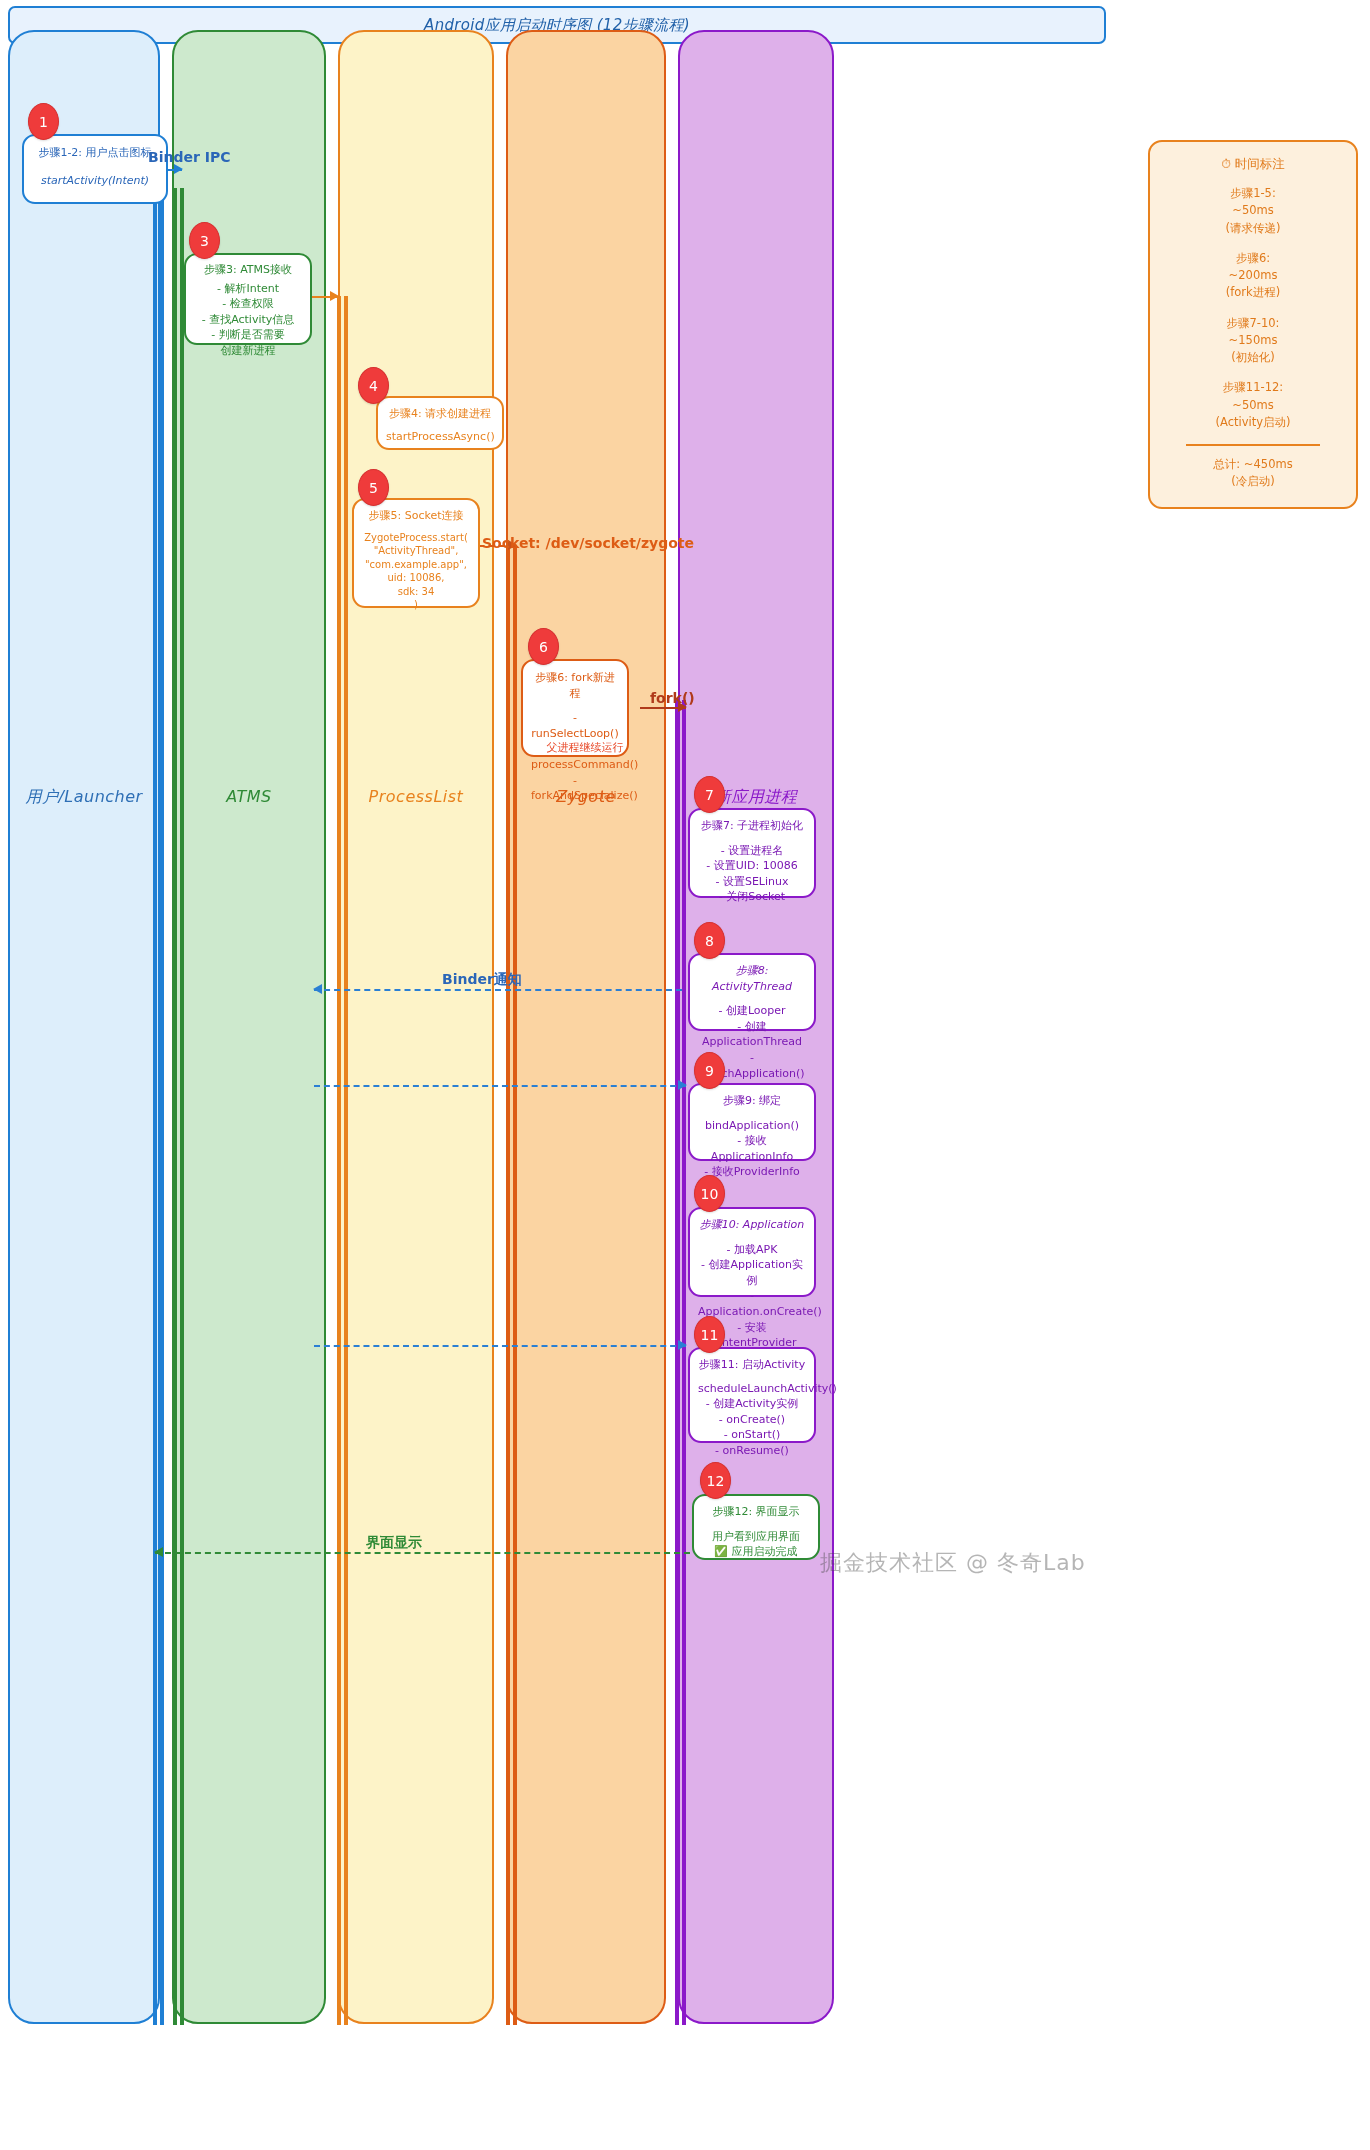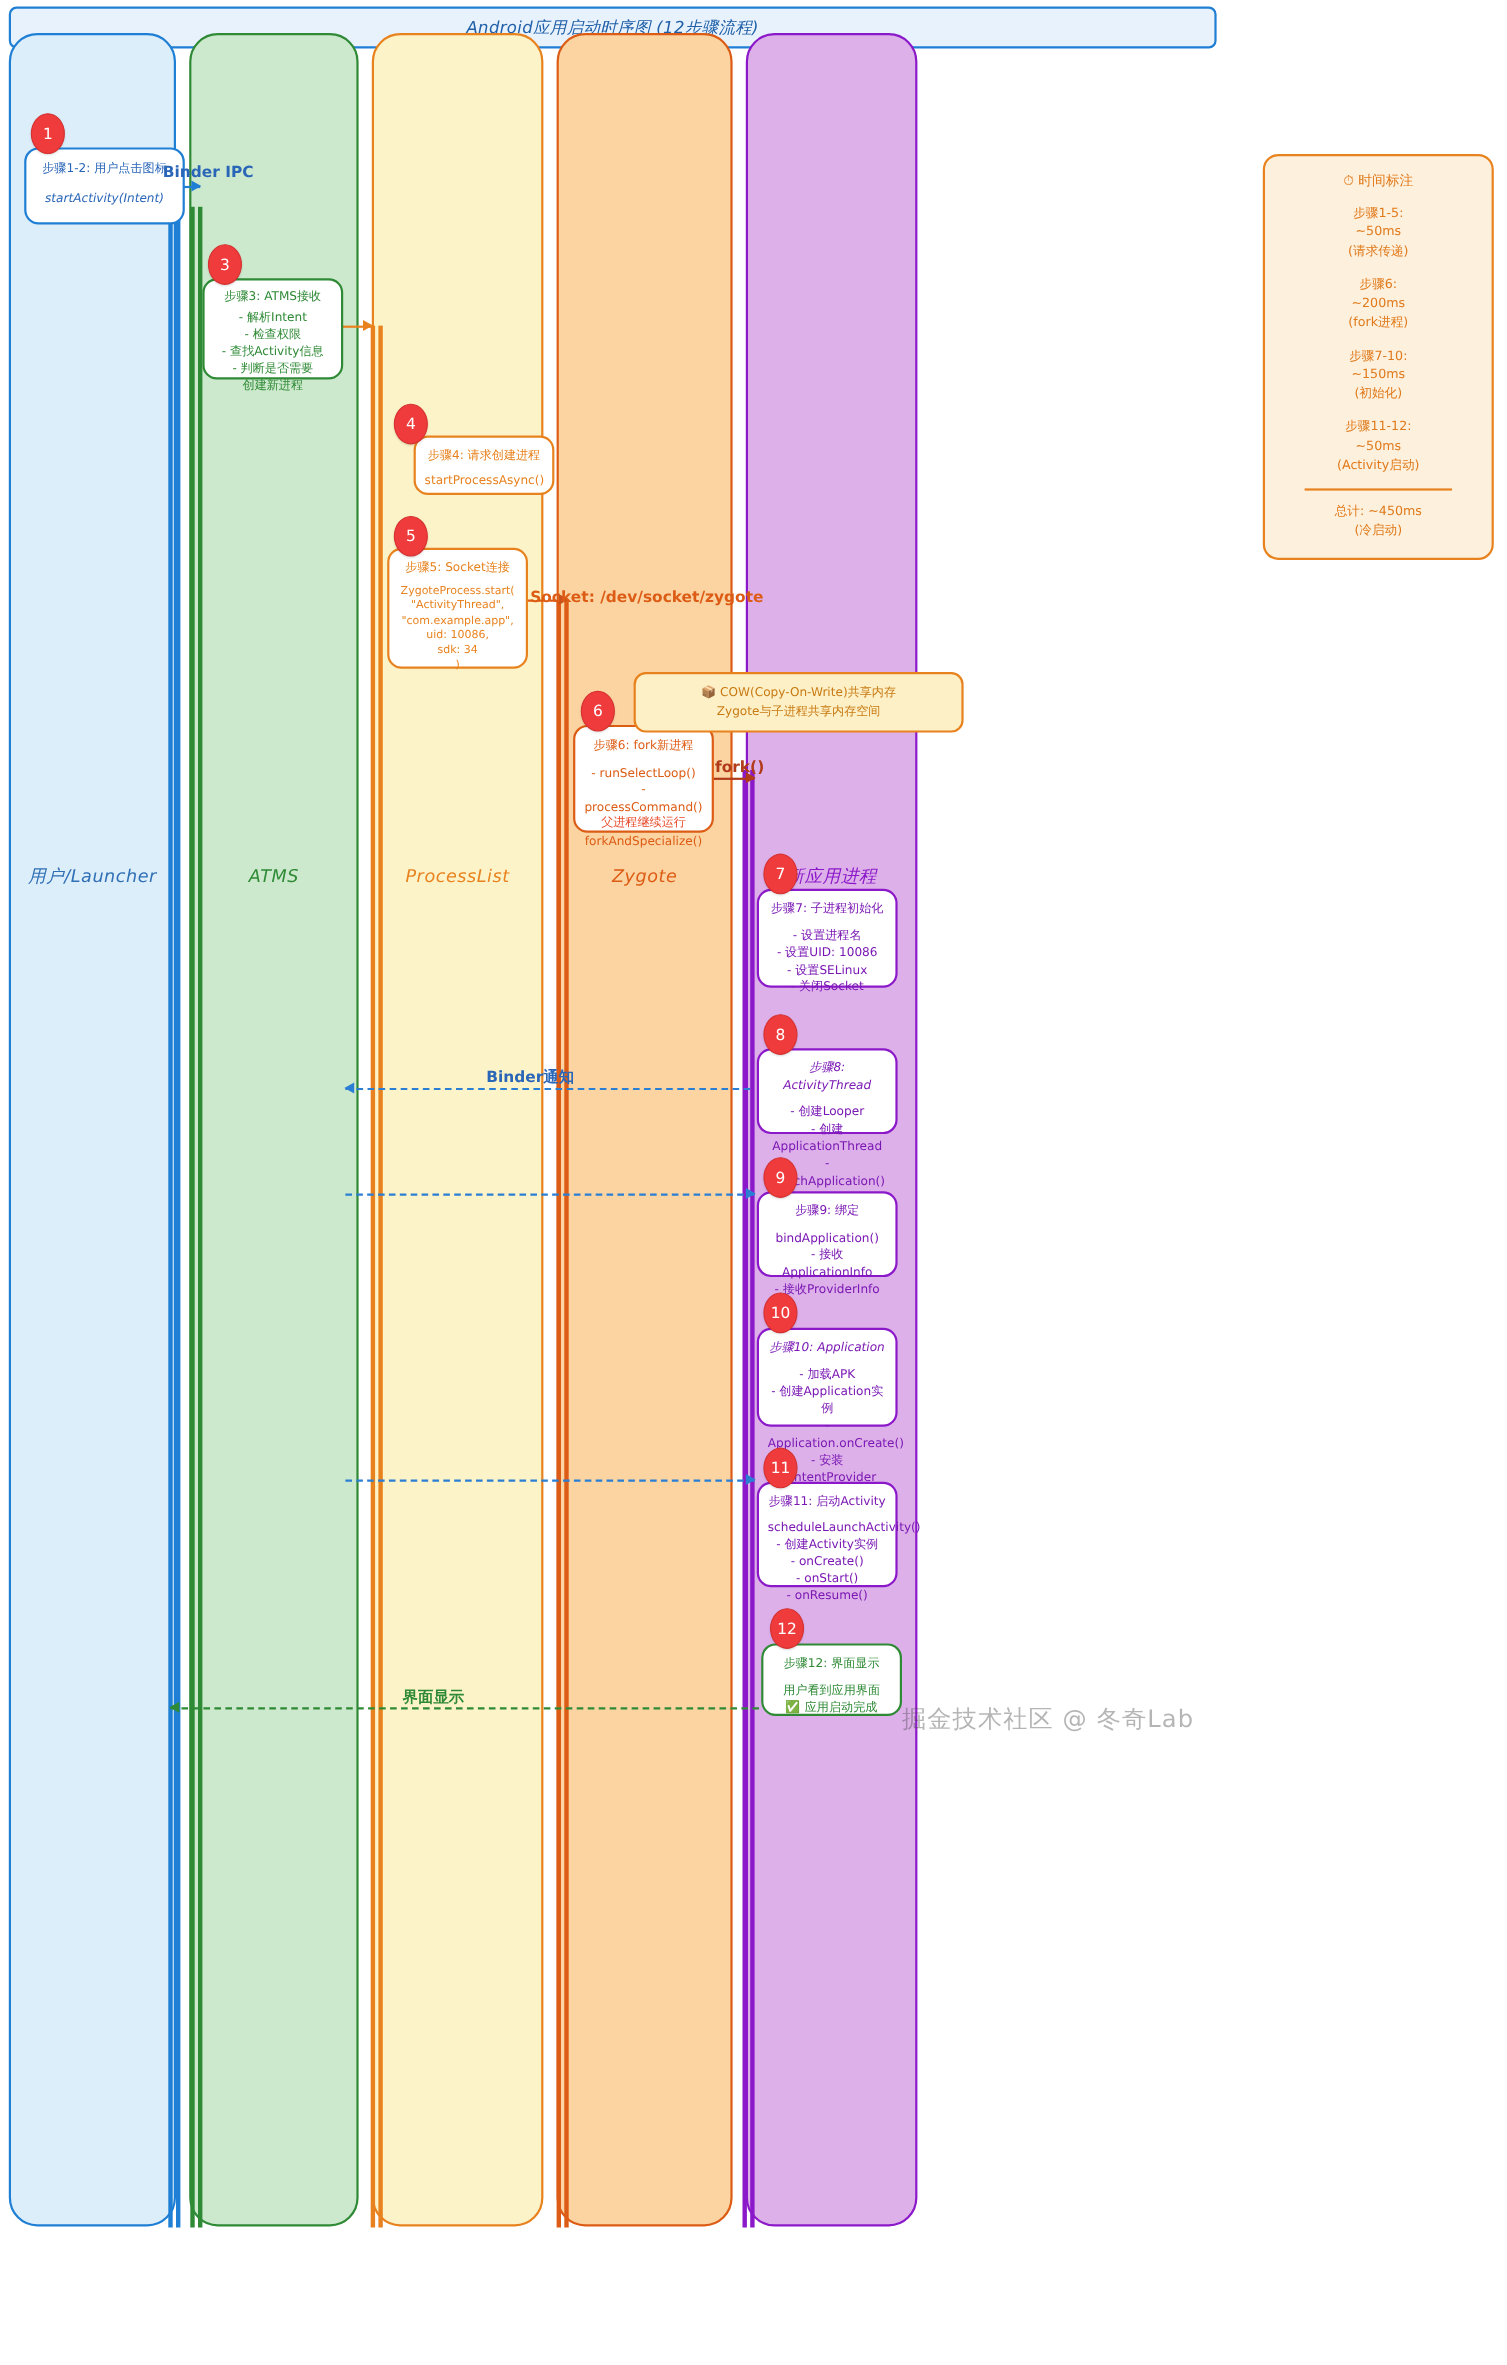--- a/index.html
+++ b/index.html
@@ -218,25 +218,23 @@
   <div class="note n-orange" style="left:352px;top:498px;width:128px;height:110px;padding-top:8px;">
     <span class="hd" style="margin-bottom:7px;">步骤5: Socket连接</span>
     <span class="bd" style="font-size:10px;line-height:1.35;">ZygoteProcess.start(
 "ActivityThread",
 "com.example.app",
 uid: 10086,
 sdk: 34
 )</span>
   </div>
 
-  <div class="cow">📦 COW(Copy-On-Write)共享内存
-Zygote与子进程共享内存空间</div>
 
   <div class="badge" style="left:528px;top:628px;">6</div>
-  <div class="note n-deep" style="left:521px;top:659px;width:128px;height:98px;padding-top:9px;text-align:center;">
+  <div class="note n-deep" style="left:521px;top:659px;width:108px;height:98px;padding-top:9px;text-align:center;">
     <span class="hd" style="margin-bottom:9px;">步骤6: fork新进程</span>
     <span class="bd">- runSelectLoop()
 - processCommand()
 - forkAndSpecialize()</span>
   </div>
   <div class="ov" style="left:521px;top:740px;width:128px;color:#e84a2a;">父进程继续运行</div>
 
   <div class="badge" style="left:694px;top:776px;">7</div>
   <div class="note n-purple" style="left:688px;top:808px;width:128px;height:90px;padding-top:8px;">
     <span class="hd" style="margin-bottom:9px;">步骤7: 子进程初始化</span>

